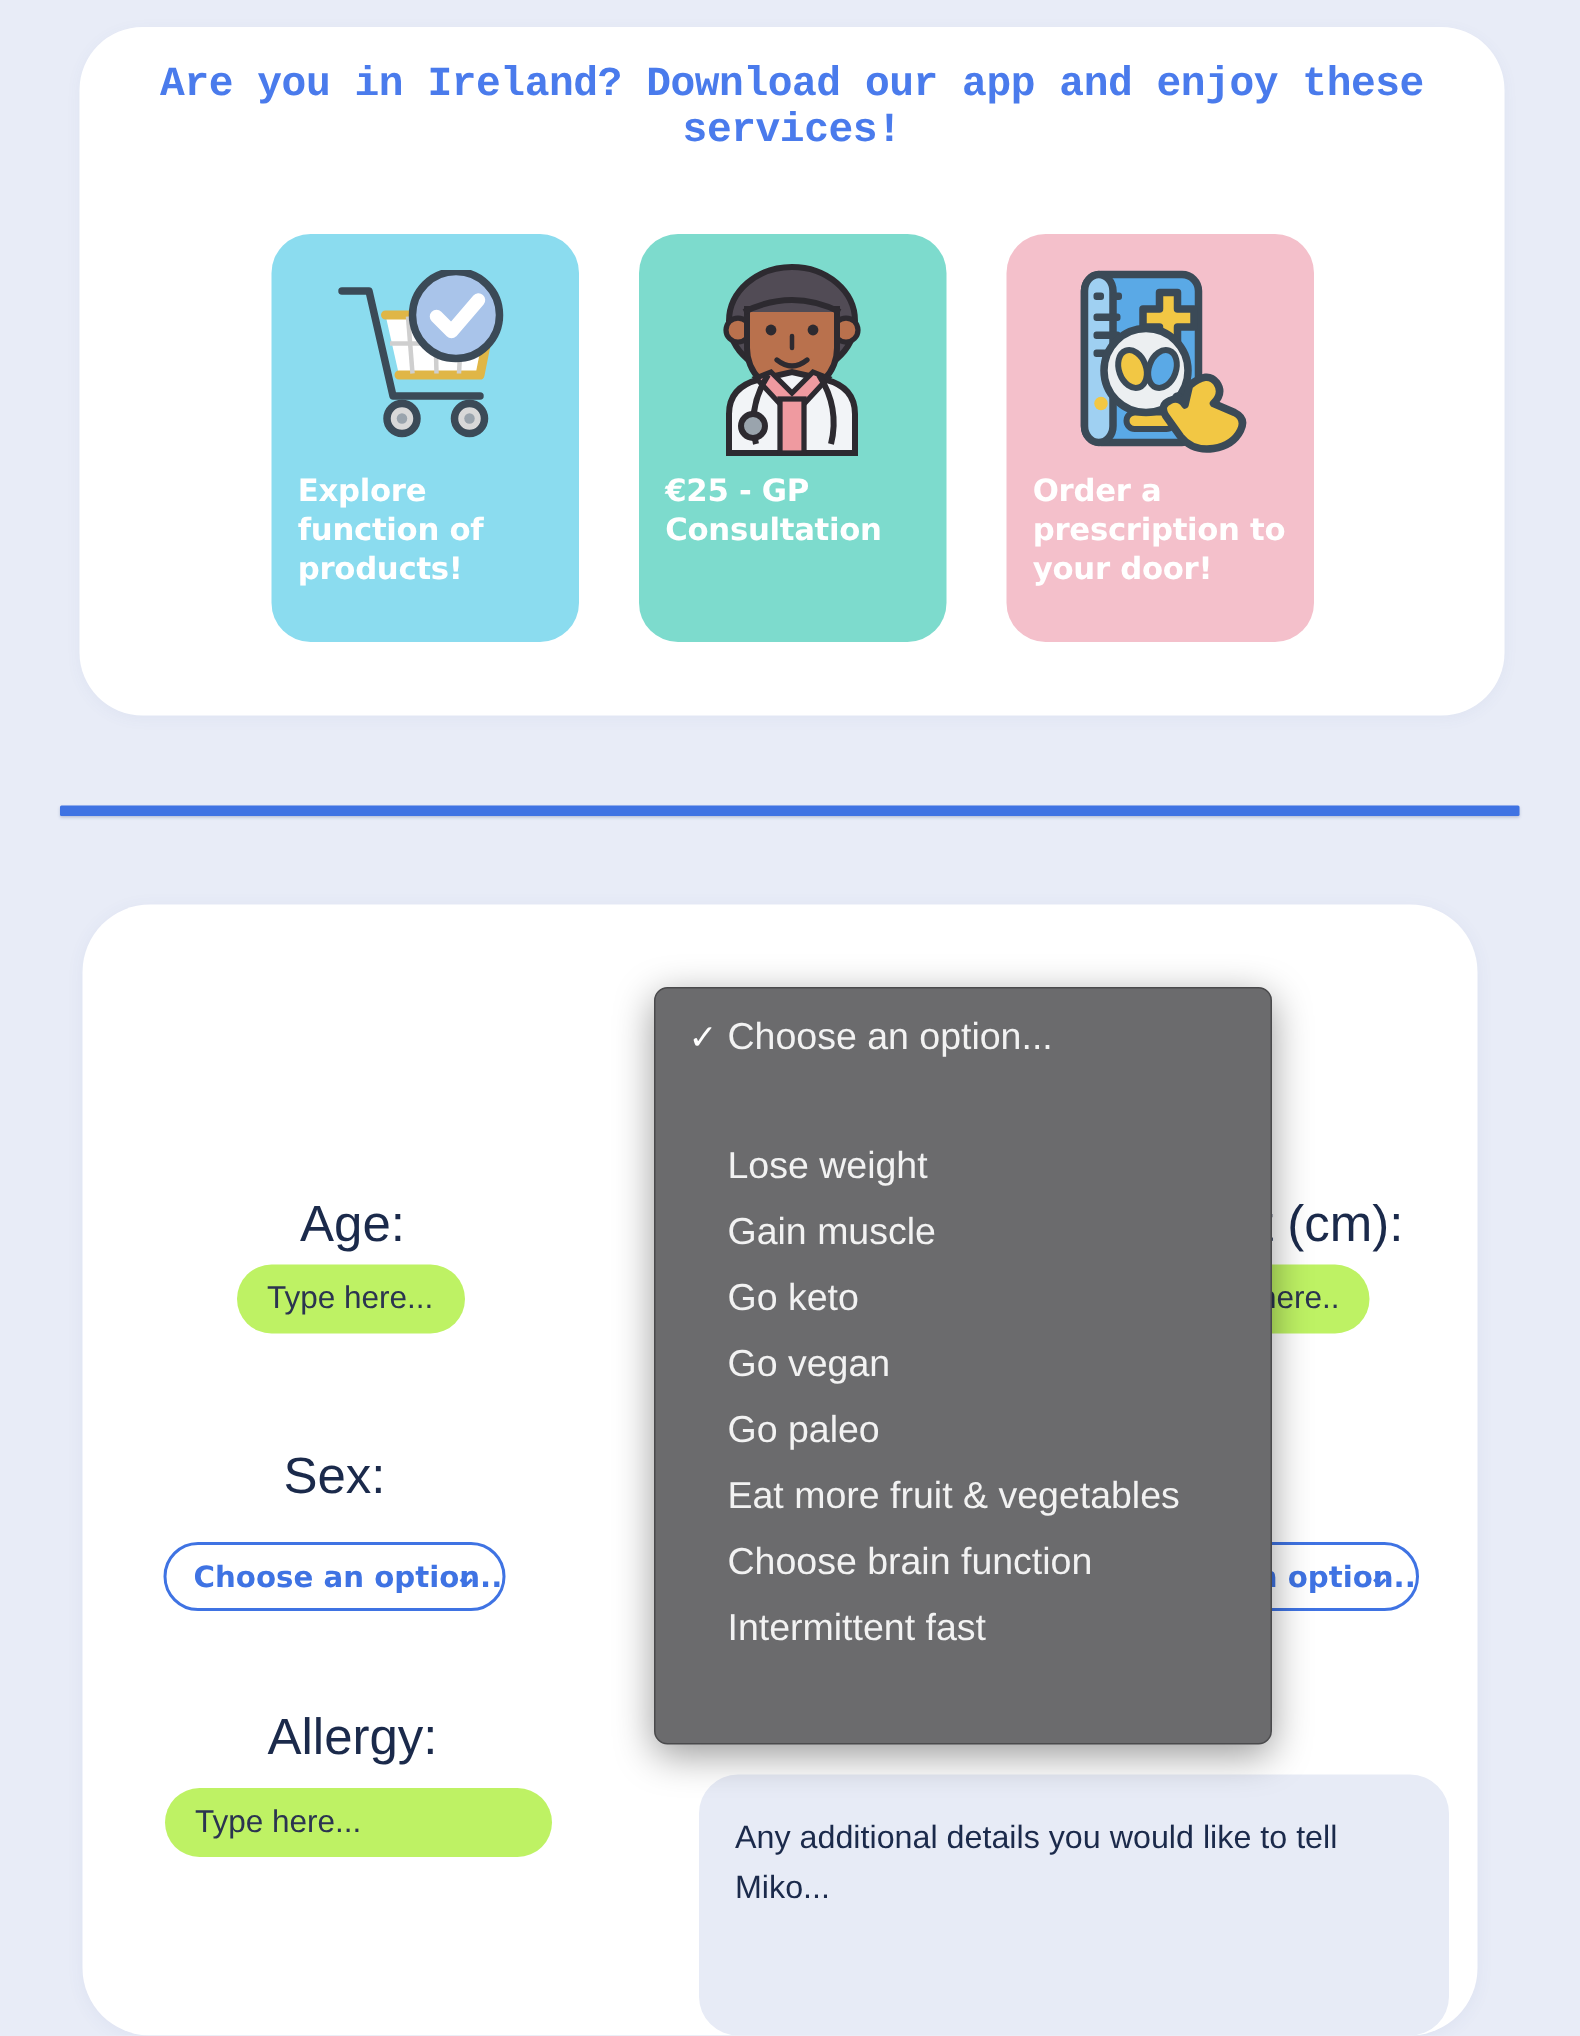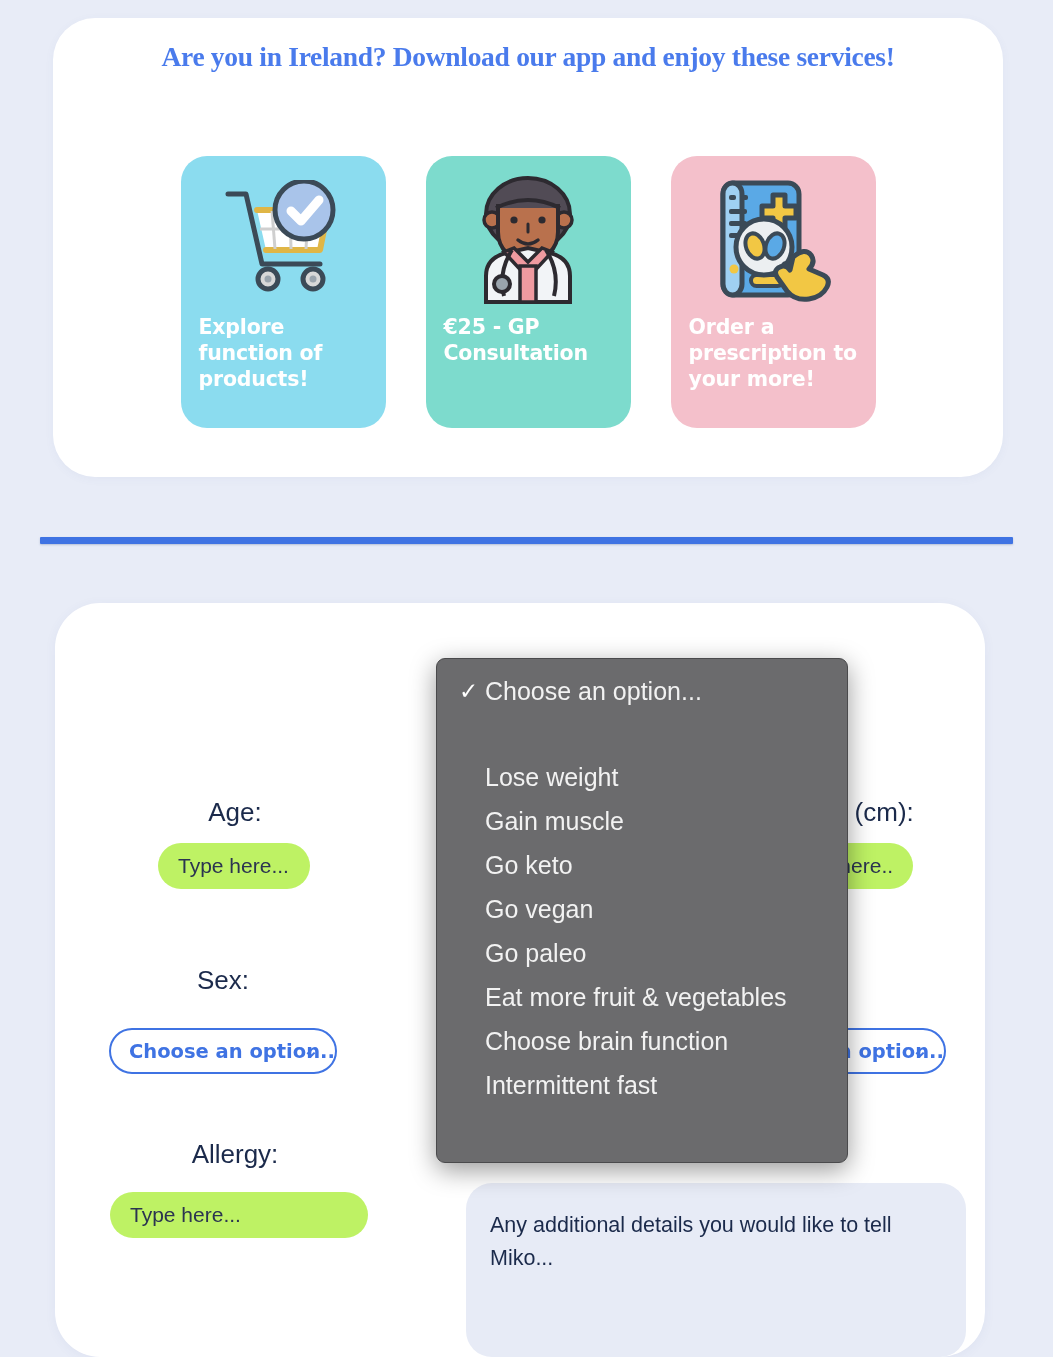--- a/index.html
+++ b/index.html
@@ -31,21 +31,21 @@
 
   .promo-title {
     position: absolute;
     left: 0; right: 0;
     top: 23px;
     text-align: center;
     font-size: 27.5px;
     font-weight: bold;
     color: #4a7bec;
     letter-spacing: -0.3px;
-    font-family: Liberation Serif, serif;
+    font-family: Liberation Mono, monospace;
   }
 
   .services-row {
     position: absolute;
     left: 0; right: 0;
     top: 138px;
     display: flex;
     justify-content: center;
     gap: 40px;
   }
@@ -114,21 +114,21 @@
     left: 0; right: 0;
     top: 76px;
     text-align: center;
     font-size: 27px;
     color: #1b2a4b;
     font-family: "Liberation Sans", sans-serif;
   }
 
   .field-label {
     position: absolute;
-    font-size: 26px;
+    font-size: 34px;
     color: #1b2a4b;
     font-family: "Liberation Sans", sans-serif;
     text-align: center;
     white-space: nowrap;
   }
 
   .pill-input {
     position: absolute;
     height: 46px;
     background: #bef264;
@@ -303,21 +303,21 @@
           <rect x="42" y="98" width="32" height="11" rx="5.5" fill="#f2c744" stroke="#3b4a57" stroke-width="4"></rect>
           <circle cx="55" cy="70" r="28" fill="#eceff1" stroke="#3b4a57" stroke-width="5"></circle>
           <g stroke="#3b4a57" stroke-width="4">
             <ellipse cx="46" cy="69" rx="9" ry="13" fill="#f2c744" transform="rotate(-20 46 69)"></ellipse>
             <ellipse cx="66" cy="69" rx="9" ry="13" fill="#5aa9e6" transform="rotate(20 66 69)"></ellipse>
           </g>
           <path d="M76 88 l14 14" stroke="#3b4a57" stroke-width="7" stroke-linecap="round"></path>
           <path d="M84 80 q12 -10 18 -2 q5 7 -2 14 l14 6 q8 4 4 12 q-5 10 -18 12 q-14 2 -22 -8 l-10 -14 q-4 -7 3 -10 q6 -3 10 3 z" fill="#f2c744" stroke="#3b4a57" stroke-width="5" stroke-linejoin="round"></path>
         </svg>
       </div>
-      <div class="service-text">Order a prescription to your more!</div>
+      <div class="service-text">Order a prescription to your door!</div>
     </div>
 
   </div>
 </div>
 
 <div class="divider"></div>
 
 <div class="form-card">
   <div class="form-heading">Aiming to:</div>
 </div>

